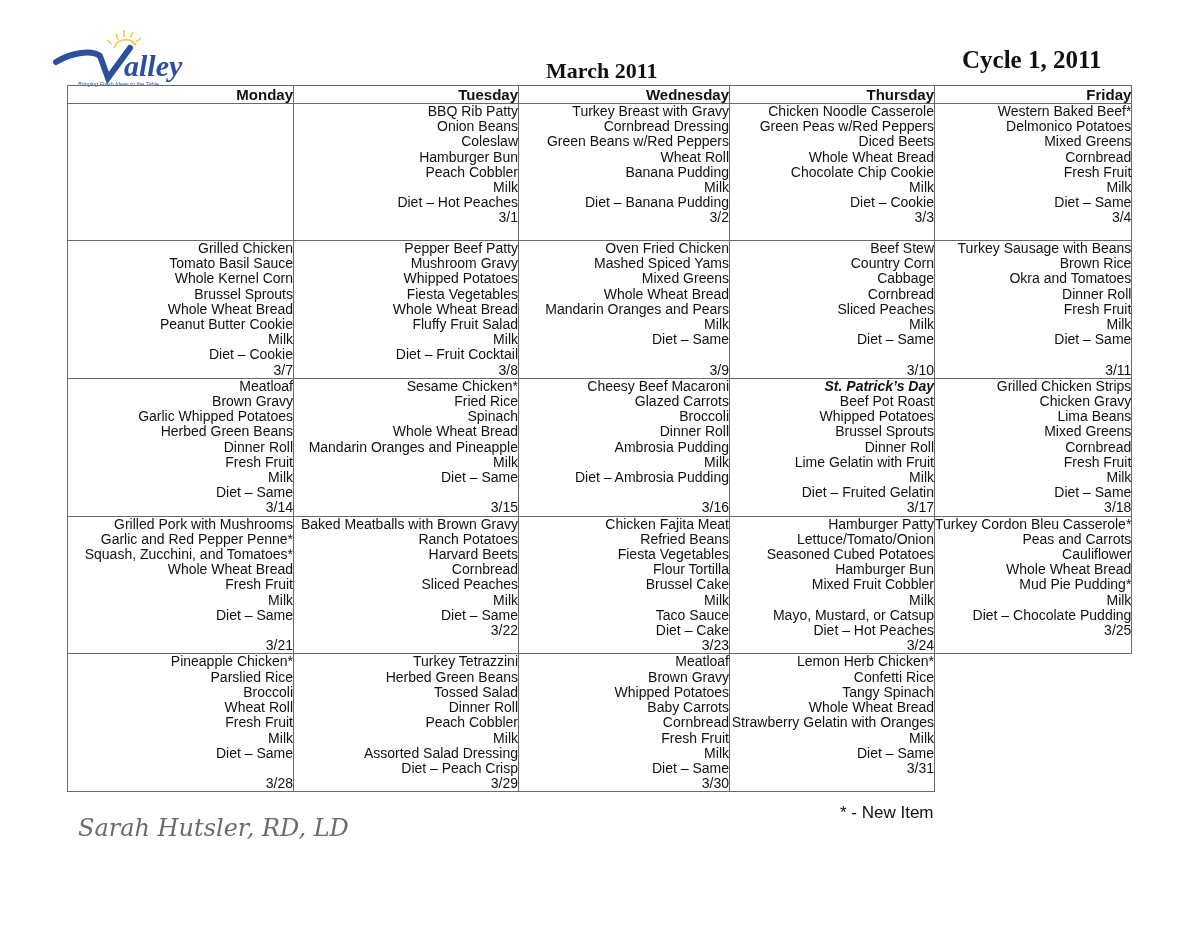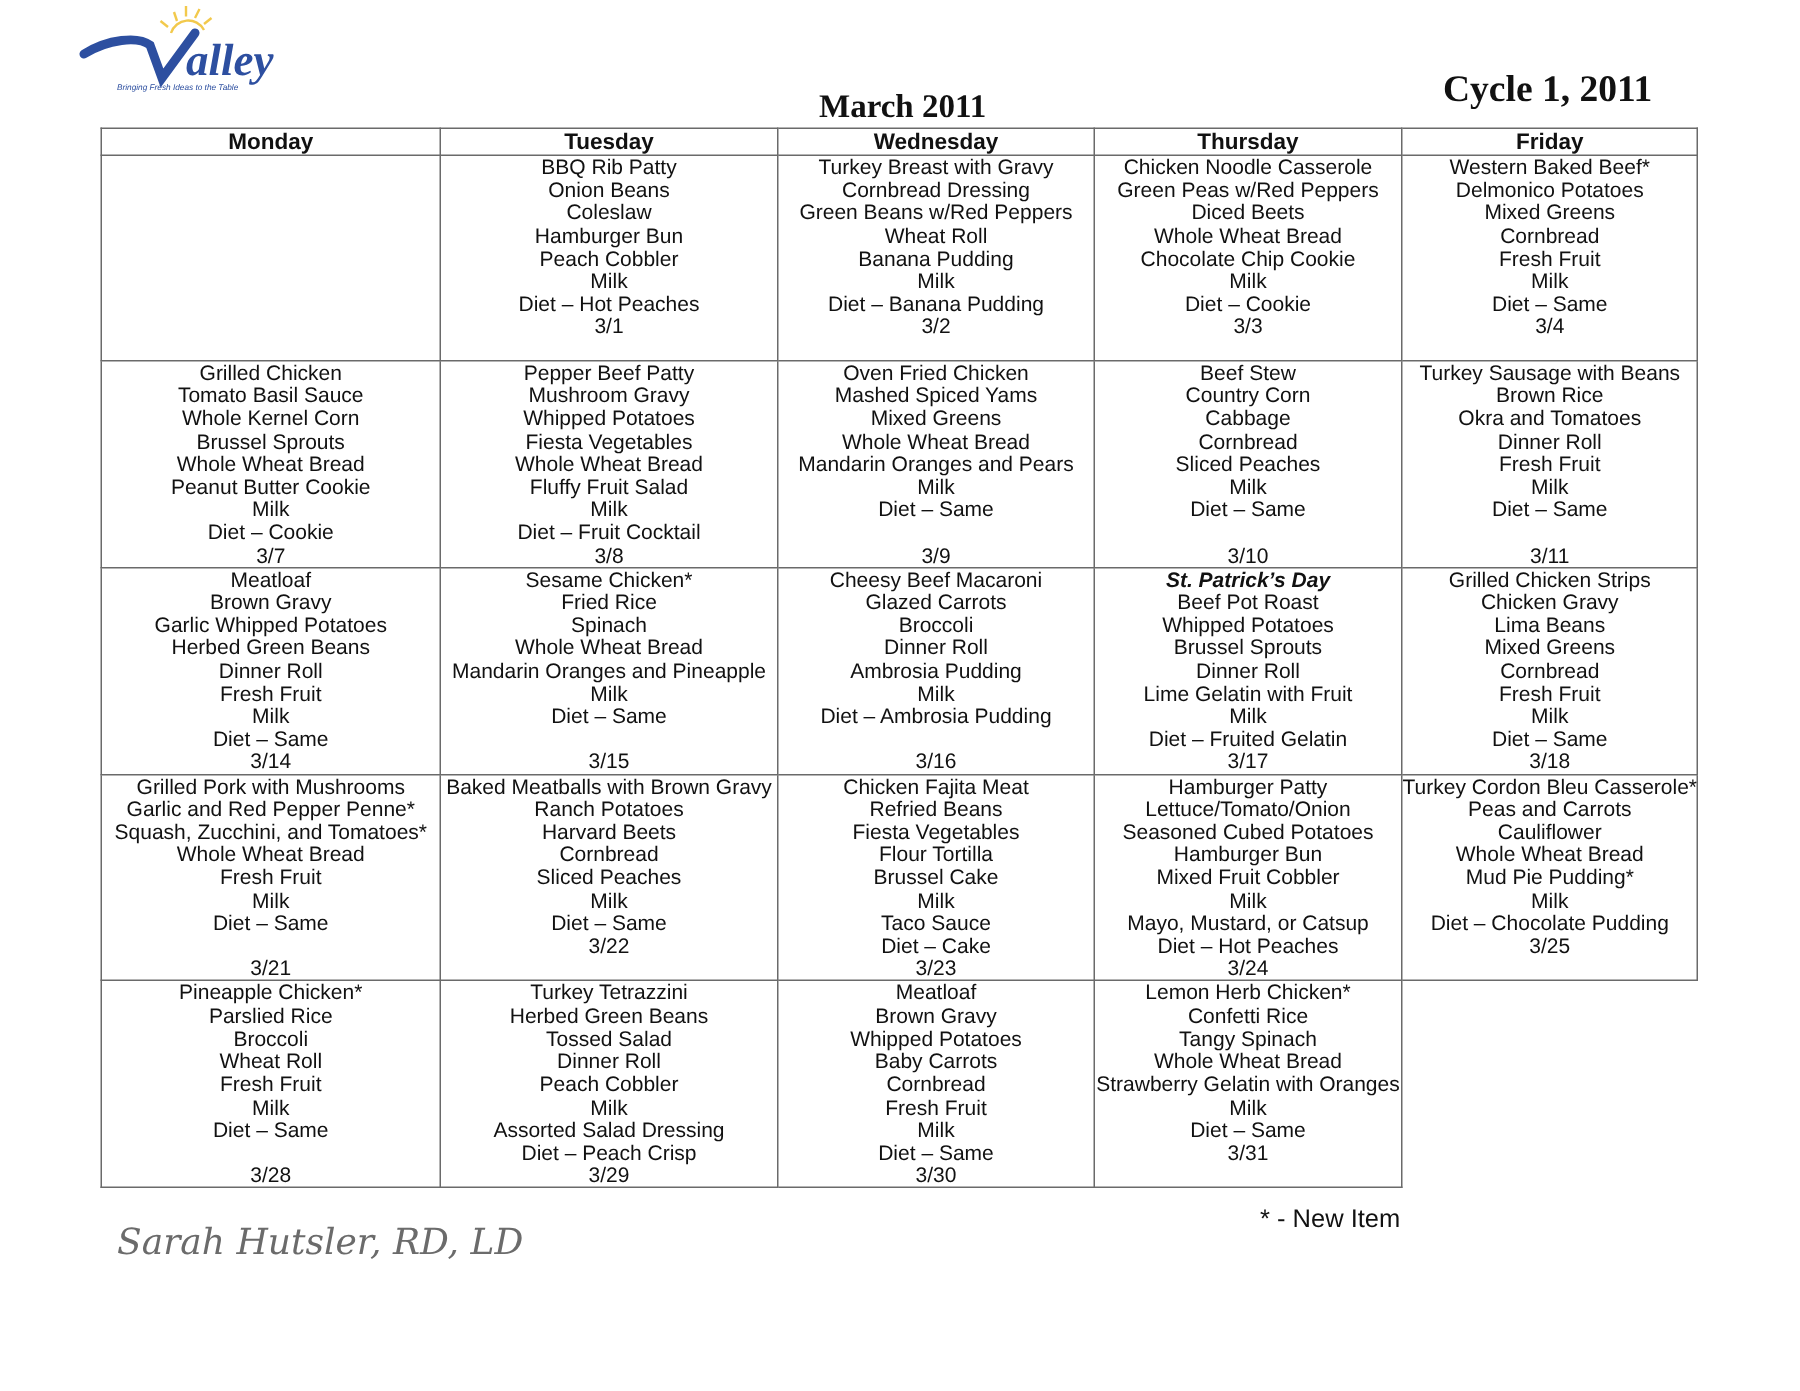--- a/index.html
+++ b/index.html
@@ -1,22 +1,22 @@
 <!DOCTYPE html>
 <html><head>
 <meta charset="utf-8">
 <style>
   html, body { margin: 0; padding: 0; background: #ffffff; }
   body { width: 1200px; height: 927px; position: relative; overflow: hidden; font-family: "Liberation Sans", sans-serif; color: #111; }
-  .logo { position: absolute; left: 52px; top: 0; width: 160px; height: 64px; }
+  .logo { position: absolute; left: 52px; top: 26px; width: 160px; height: 64px; }
   .logo svg { display: block; }
   .title-month { position: absolute; left: 546px; top: 58px; font-family: "Liberation Serif", serif; font-weight: bold; font-size: 22px; }
   .title-cycle { position: absolute; left: 962px; top: 46px; font-family: "Liberation Serif", serif; font-weight: bold; font-size: 25px; }
   table.menu { position: absolute; left: 67px; top: 85px; border-collapse: collapse; table-layout: fixed; }
-  table.menu th, table.menu td { border: 1.5px solid #6a6a6a; padding: 0; text-align: center; vertical-align: top; font-size: 14px; line-height: 15.2px; }
+  table.menu th, table.menu td { border: 1.5px solid #6a6a6a; padding: 0; text-align: right; vertical-align: top; font-size: 14px; line-height: 15.2px; }
   table.menu th { font-weight: bold; font-size: 15px; height: 17px; line-height: 17px; }
   table.menu td.empty { border: none; }
   .cell-line { display: block; white-space: nowrap; }
   .cell-line.italic-bold { font-style: italic; font-weight: bold; }
   .cell-line.blank { height: 15.2px; }
   .footnote { position: absolute; left: 840px; top: 803px; font-size: 17px; }
   .signature { position: absolute; left: 74px; top: 806px; width: 300px; height: 40px; }
 </style>
 </head>
 <body>

